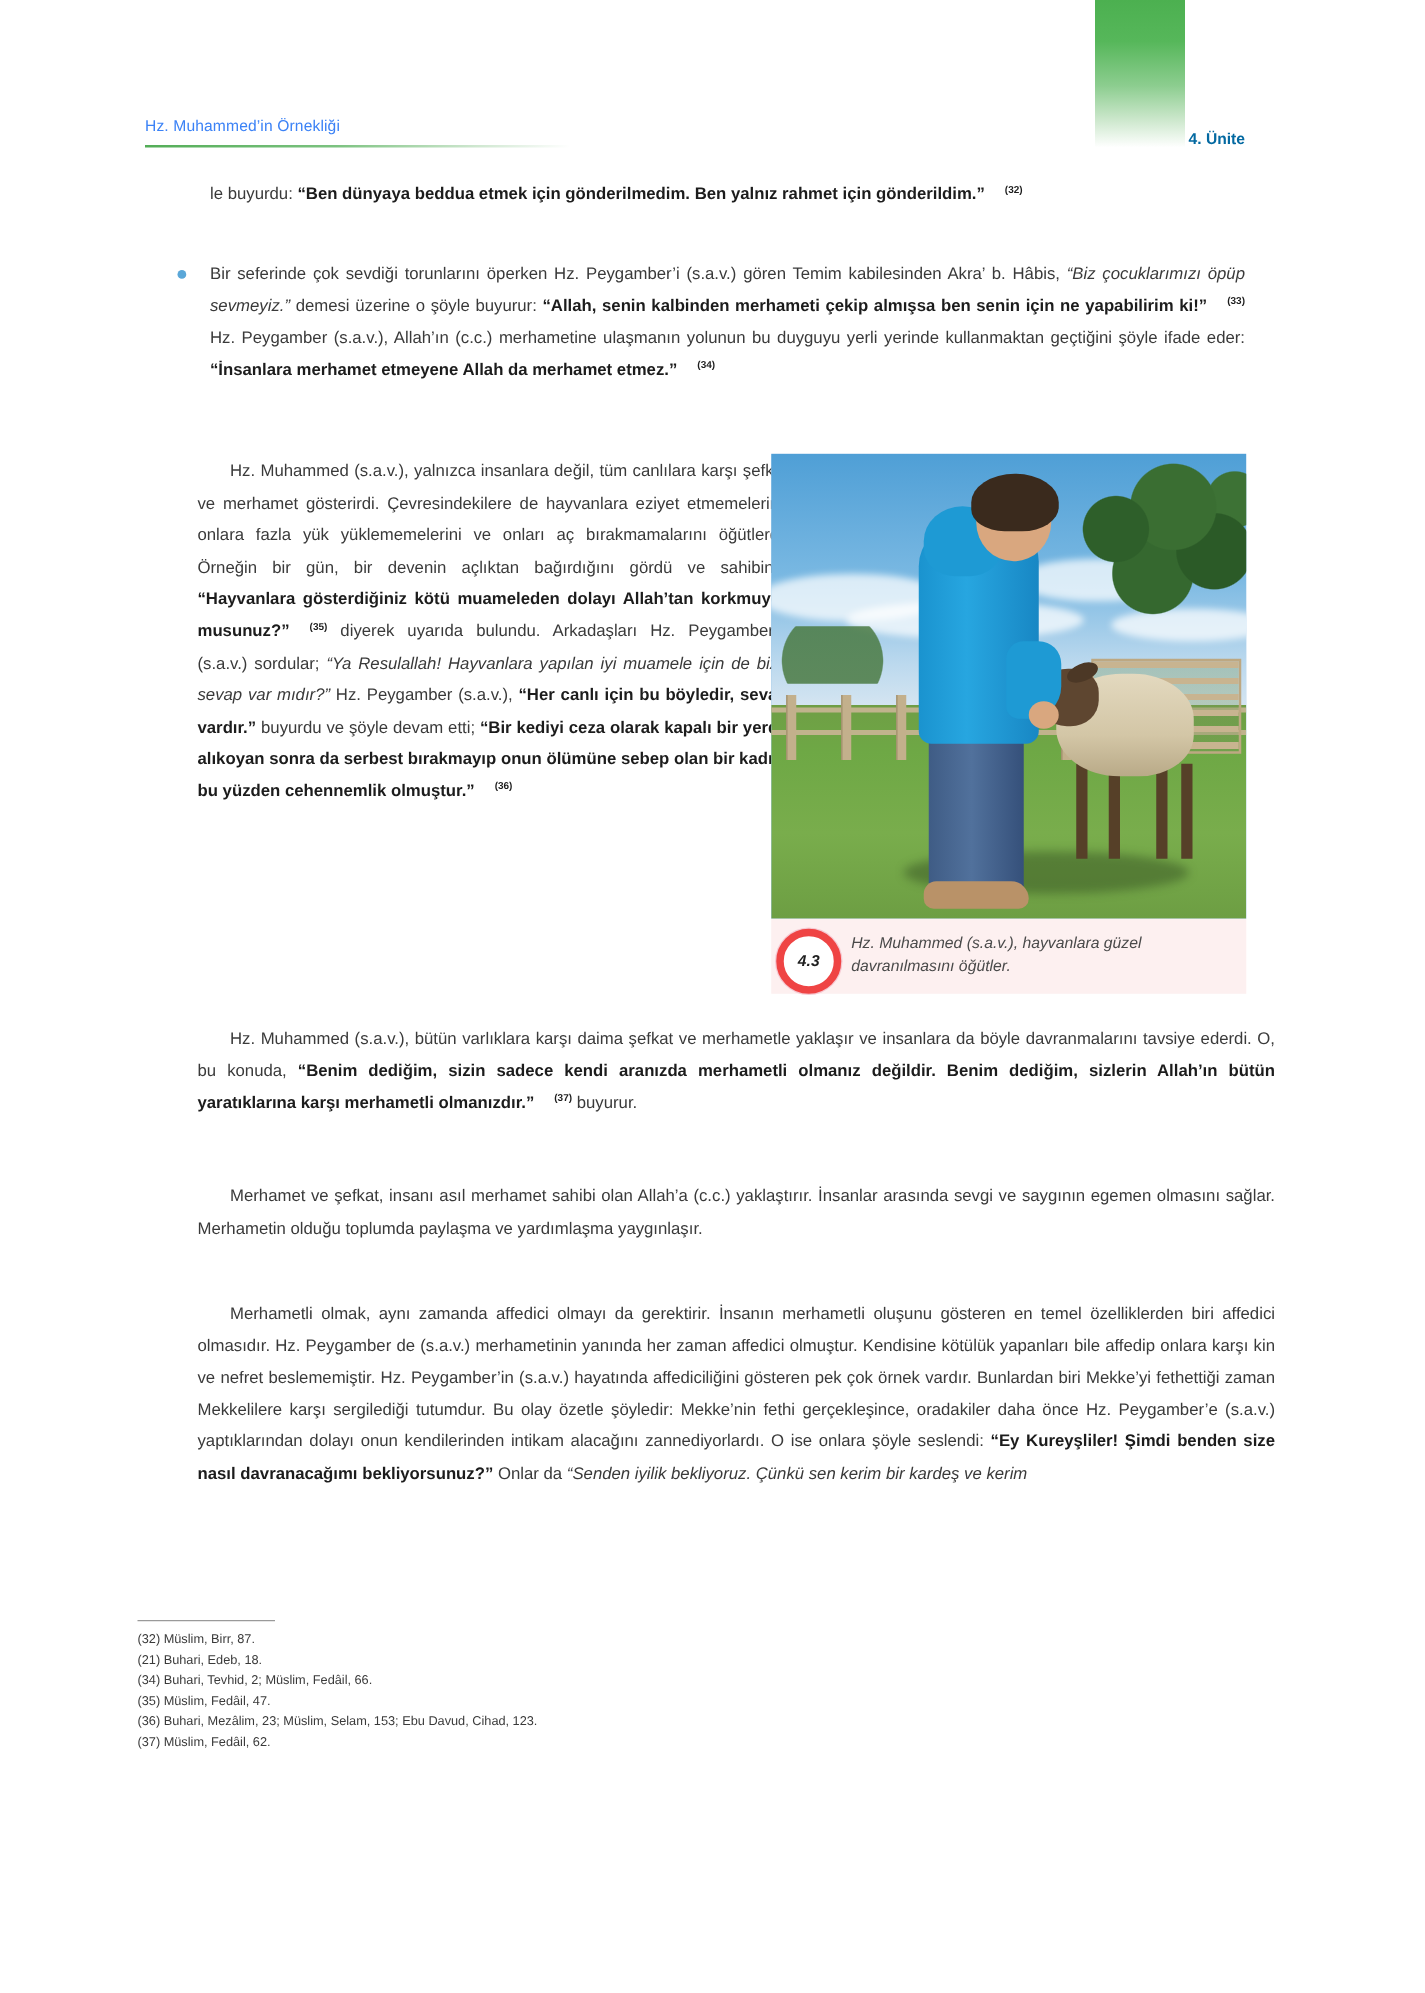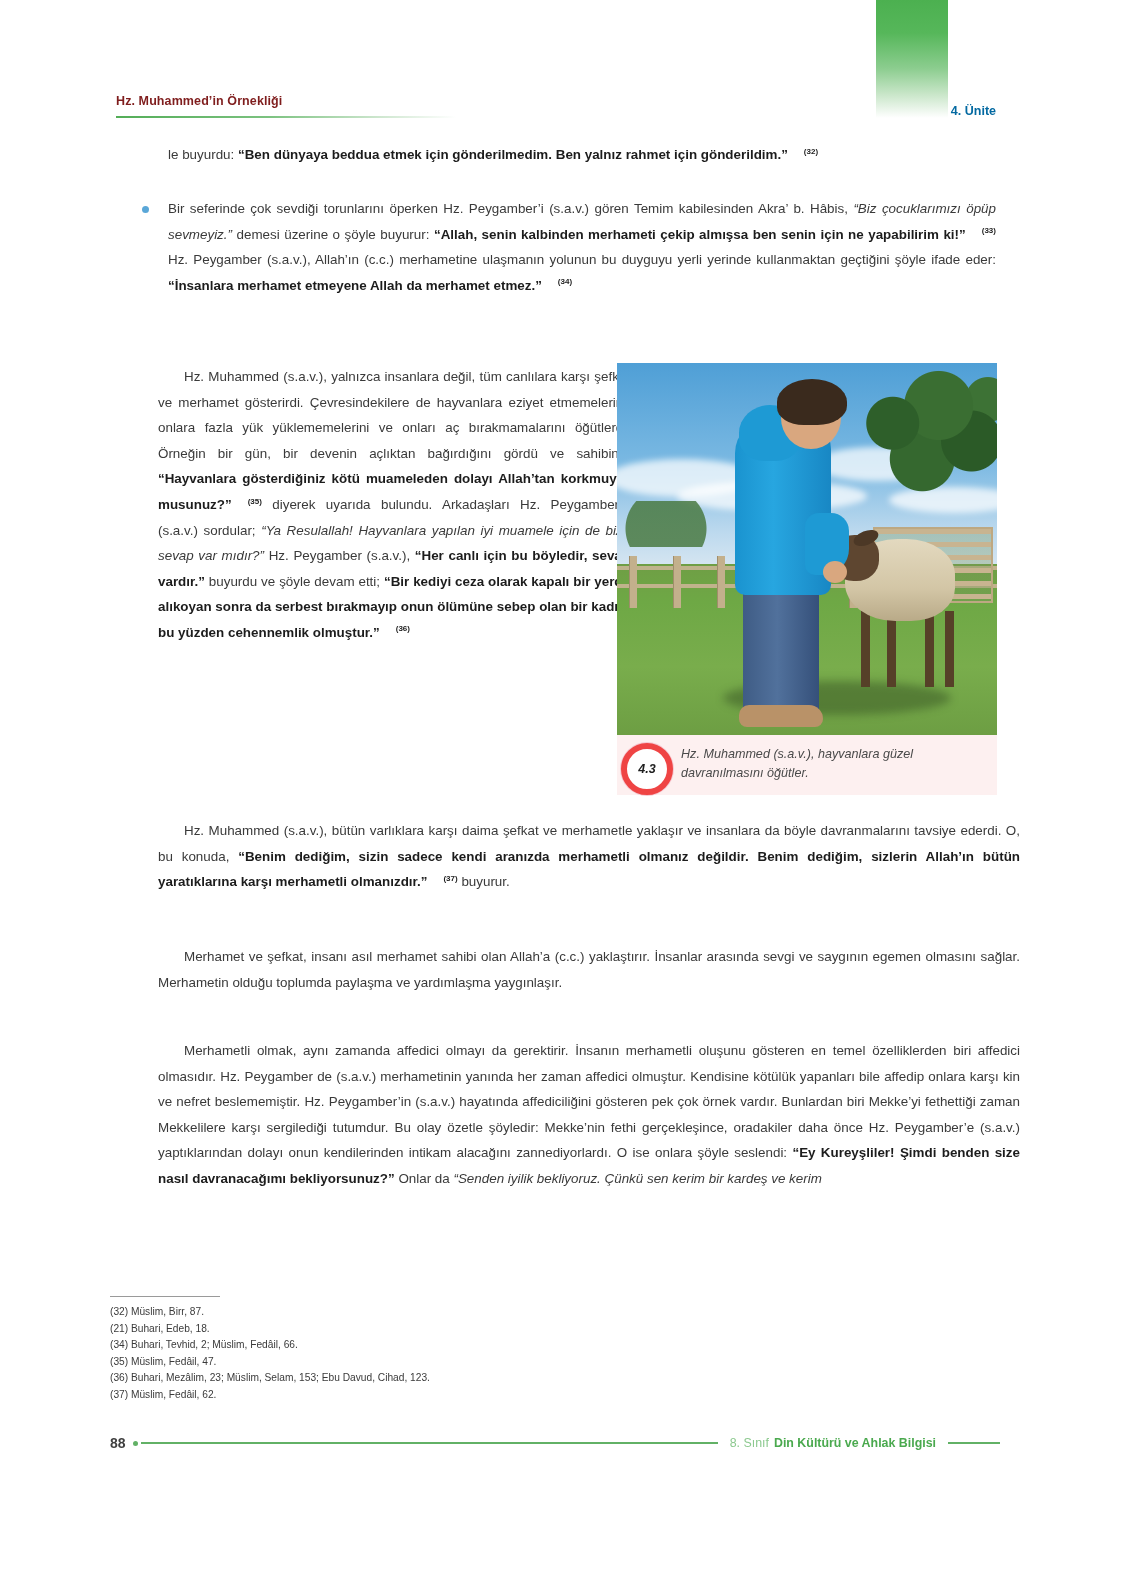--- a/index.html
+++ b/index.html
@@ -35,22 +35,22 @@
     left: 116px;
     top: 94px;
     width: 880px;
     height: 30px;
   }
   .runhead-title {
     position: absolute;
     left: 0;
     top: 0;
     font-size: 12.5px;
-    font-weight: bold;
-    color: #7f1d1d;
+    font-weight: normal;
+    color: #3b82f6;
     letter-spacing: 0.1px;
     white-space: nowrap;
   }
   .runhead-rule {
     position: absolute;
     left: 0;
     top: 22px;
     width: 340px;
     height: 2px;
     background: linear-gradient(to right, #53ad57 0%, #7cc280 45%, #cfe7d0 78%, #ffffff 100%);
@@ -86,21 +86,21 @@
   .lead-para {
     left: 168px;
     top: 142px;
     width: 828px;
   }
 
   
   .bullet-block {
     position: absolute;
     left: 142px;
-    top: 196px;
+    top: 206px;
     width: 854px;
   }
   .bullet-dot {
     position: absolute;
     left: 0;
     top: 10px;
     width: 7px;
     height: 7px;
     background: #5aa7d8;
     border-radius: 50%;
@@ -424,22 +424,14 @@
   <div class="notes">
     <div class="notes-rule"></div>
     <div class="note">(32)  Müslim, Birr, 87.</div>
     <div class="note">(21)  Buhari, Edeb, 18.</div>
     <div class="note">(34)  Buhari, Tevhid, 2; Müslim, Fedâil, 66.</div>
     <div class="note">(35)  Müslim, Fedâil, 47.</div>
     <div class="note">(36)  Buhari, Mezâlim, 23; Müslim, Selam, 153; Ebu Davud, Cihad, 123.</div>
     <div class="note">(37)  Müslim, Fedâil, 62.</div>
   </div>
 
-  <div class="footer">
-    <span class="folio">88</span>
-    <span class="folio-dot"></span>
-    <span class="rule-left"></span>
-    <span class="foot-grade">8. Sınıf</span>
-    <span class="foot-course">Din Kültürü ve Ahlak Bilgisi</span>
-    <span class="rule-right"></span>
-  </div>
 
 </div>
 
 </body></html>

